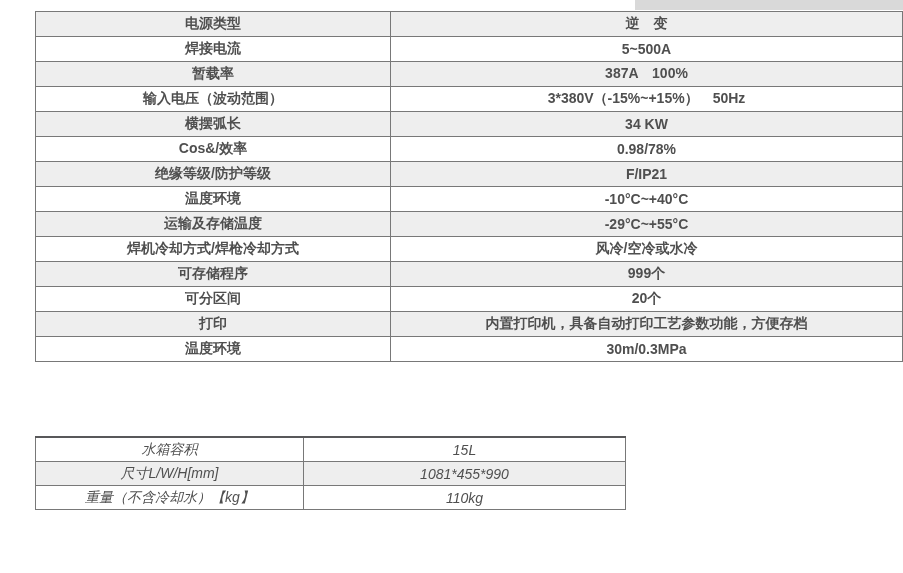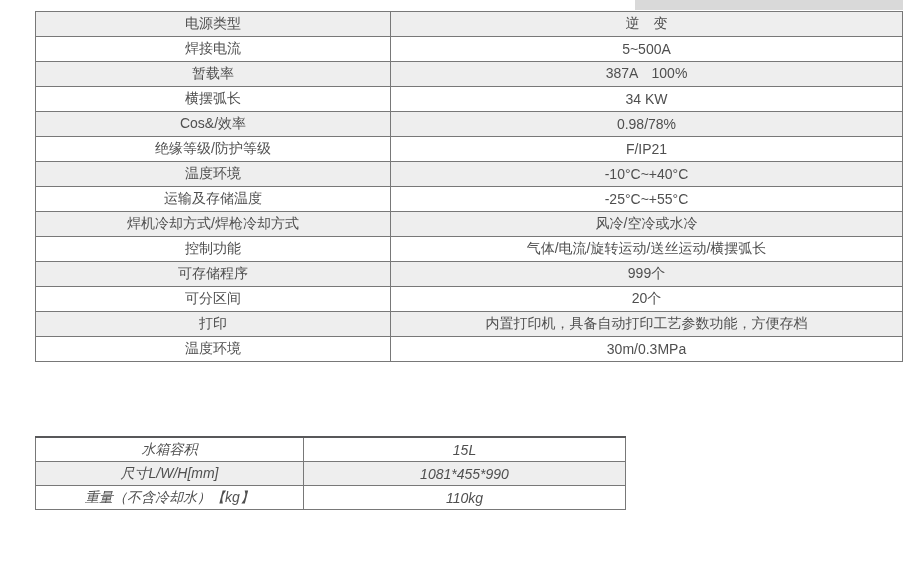--- a/index.html
+++ b/index.html
@@ -34,20 +34,21 @@
     color: #4f4f4f;
     padding: 0;
     overflow: hidden;
     white-space: nowrap;
   }
   .main-table {
     position: absolute;
     left: 35px;
     top: 11px;
     width: 868px;
+    font-weight: bold;
   }
   .main-table td { height: 24px; }
   .main-table .col-label { width: 354px; }
   .main-table tr:nth-child(odd) td { background: #eeeeee; }
   .main-table tr:nth-child(even) td { background: #ffffff; }
   .dim-table {
     position: absolute;
     left: 35px;
     top: 436px;
     width: 591px;
@@ -71,46 +72,46 @@
     </tr>
     <tr>
       <td class="col-label">焊接电流</td>
       <td>5~500A</td>
     </tr>
     <tr>
       <td class="col-label">暂载率</td>
       <td>387A　100%</td>
     </tr>
     <tr>
+      <td class="col-label">输入电压（波动范围）</td>
+      <td>3*380V（-15%~+15%）　50Hz</td>
+    </tr>
+    <tr>
       <td class="col-label">横摆弧长</td>
       <td>34 KW</td>
     </tr>
     <tr>
       <td class="col-label">Cos&amp;/效率</td>
       <td>0.98/78%</td>
     </tr>
     <tr>
       <td class="col-label">绝缘等级/防护等级</td>
       <td>F/IP21</td>
     </tr>
     <tr>
       <td class="col-label">温度环境</td>
       <td>-10°C~+40°C</td>
     </tr>
     <tr>
       <td class="col-label">运输及存储温度</td>
-      <td>-25°C~+55°C</td>
+      <td>-29°C~+55°C</td>
     </tr>
     <tr>
       <td class="col-label">焊机冷却方式/焊枪冷却方式</td>
       <td>风冷/空冷或水冷</td>
-    </tr>
-    <tr>
-      <td class="col-label">控制功能</td>
-      <td>气体/电流/旋转运动/送丝运动/横摆弧长</td>
     </tr>
     <tr>
       <td class="col-label">可存储程序</td>
       <td>999个</td>
     </tr>
     <tr>
       <td class="col-label">可分区间</td>
       <td>20个</td>
     </tr>
     <tr>

